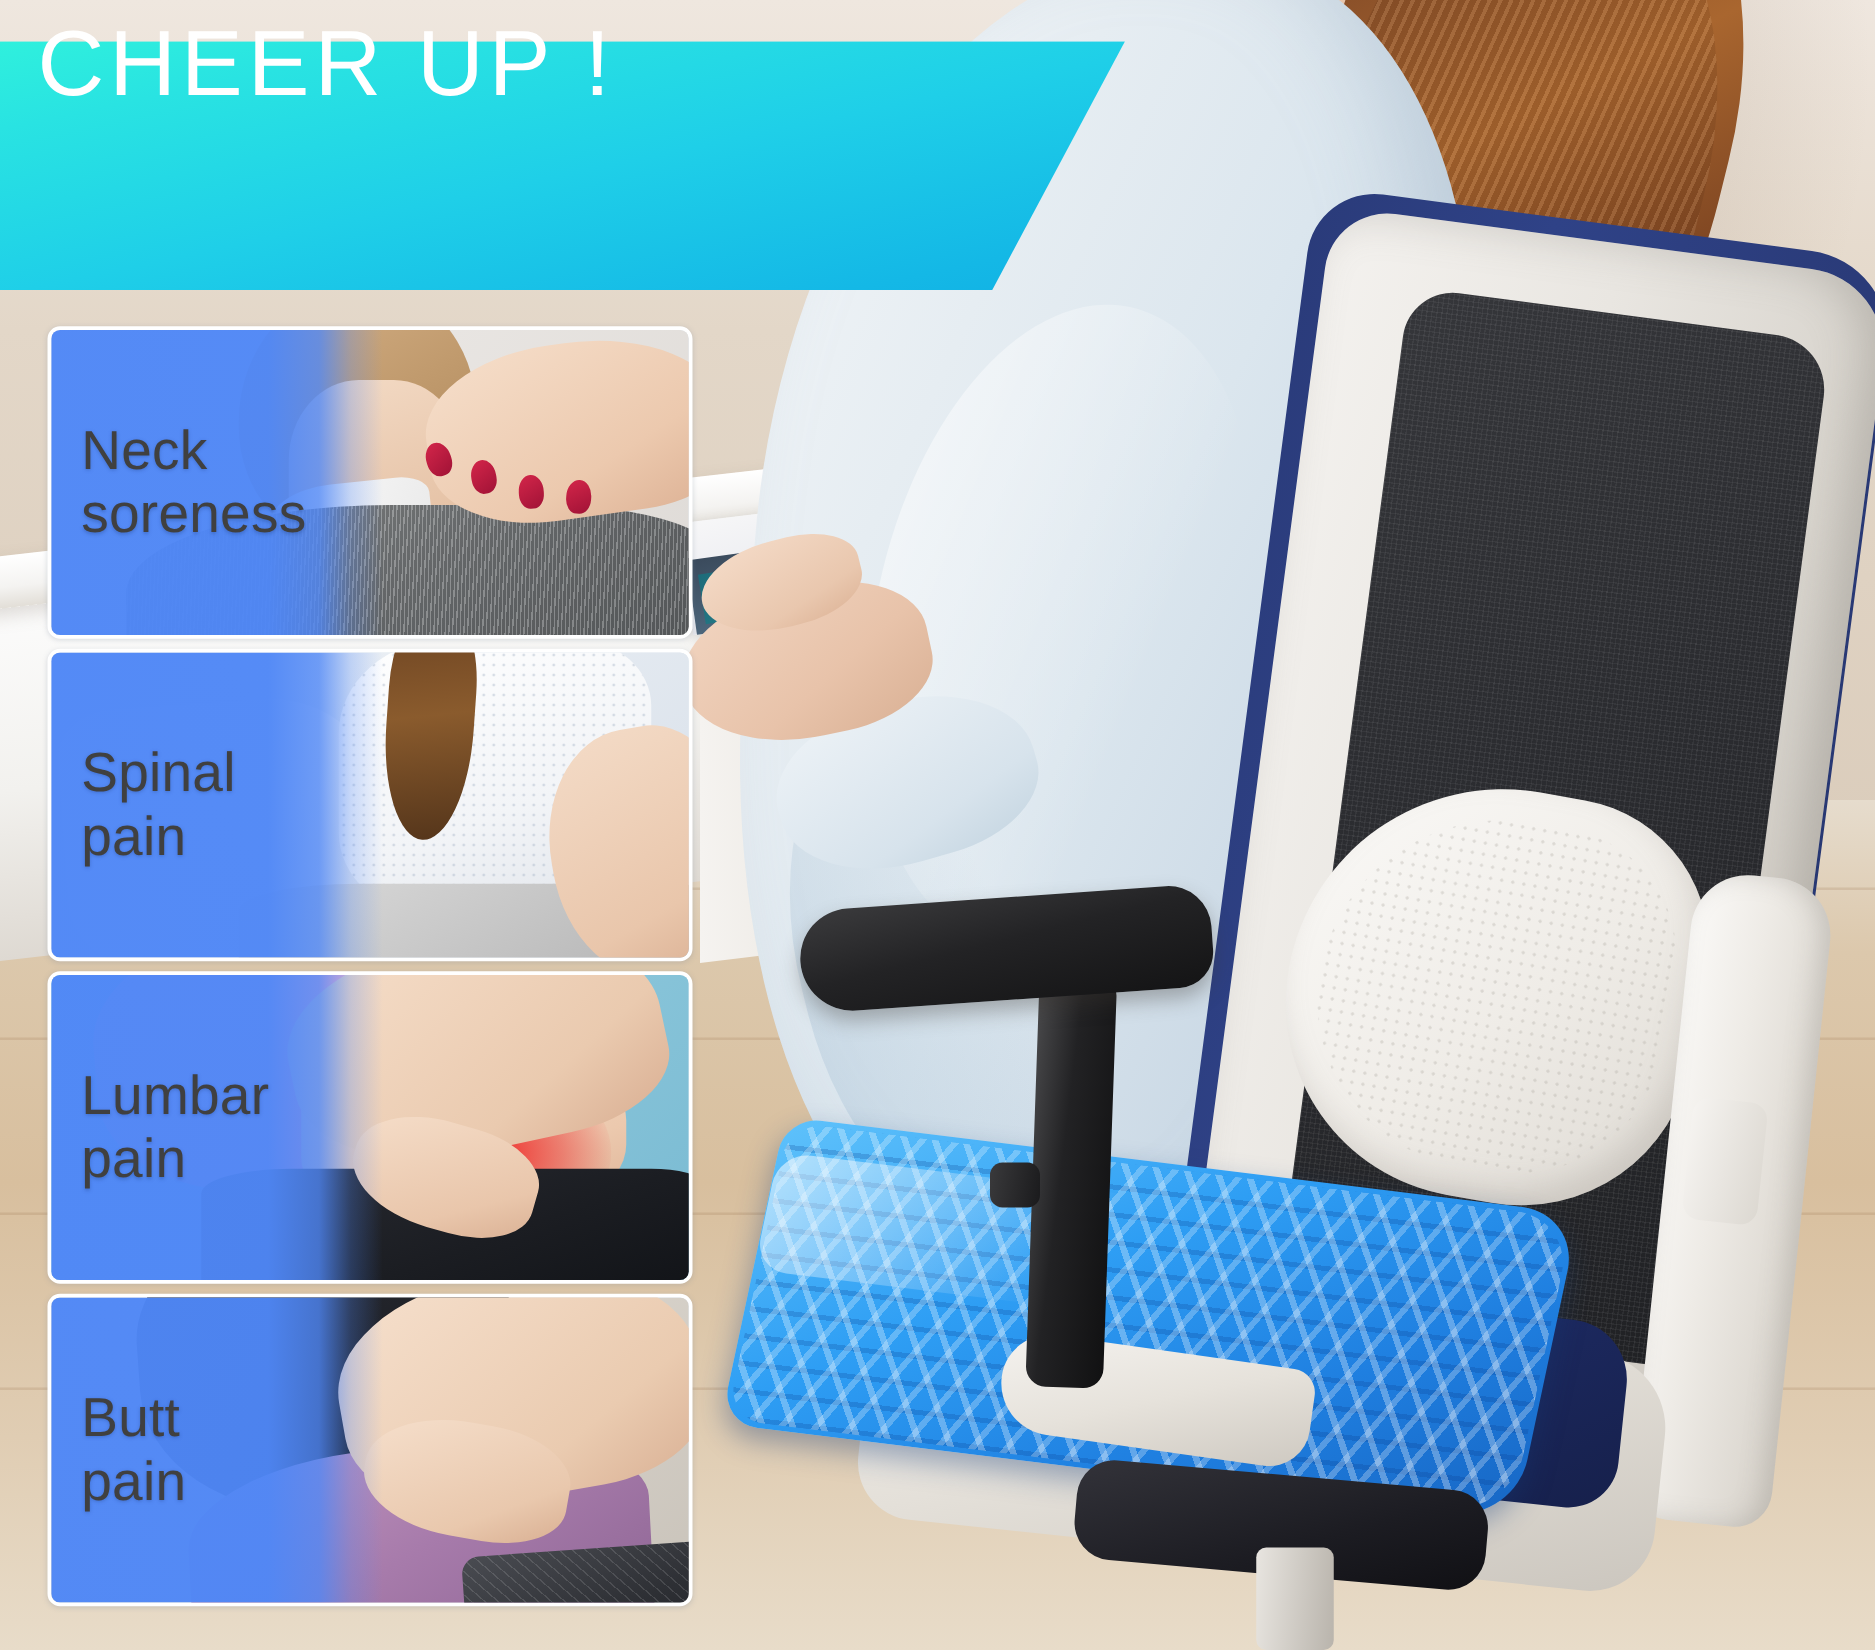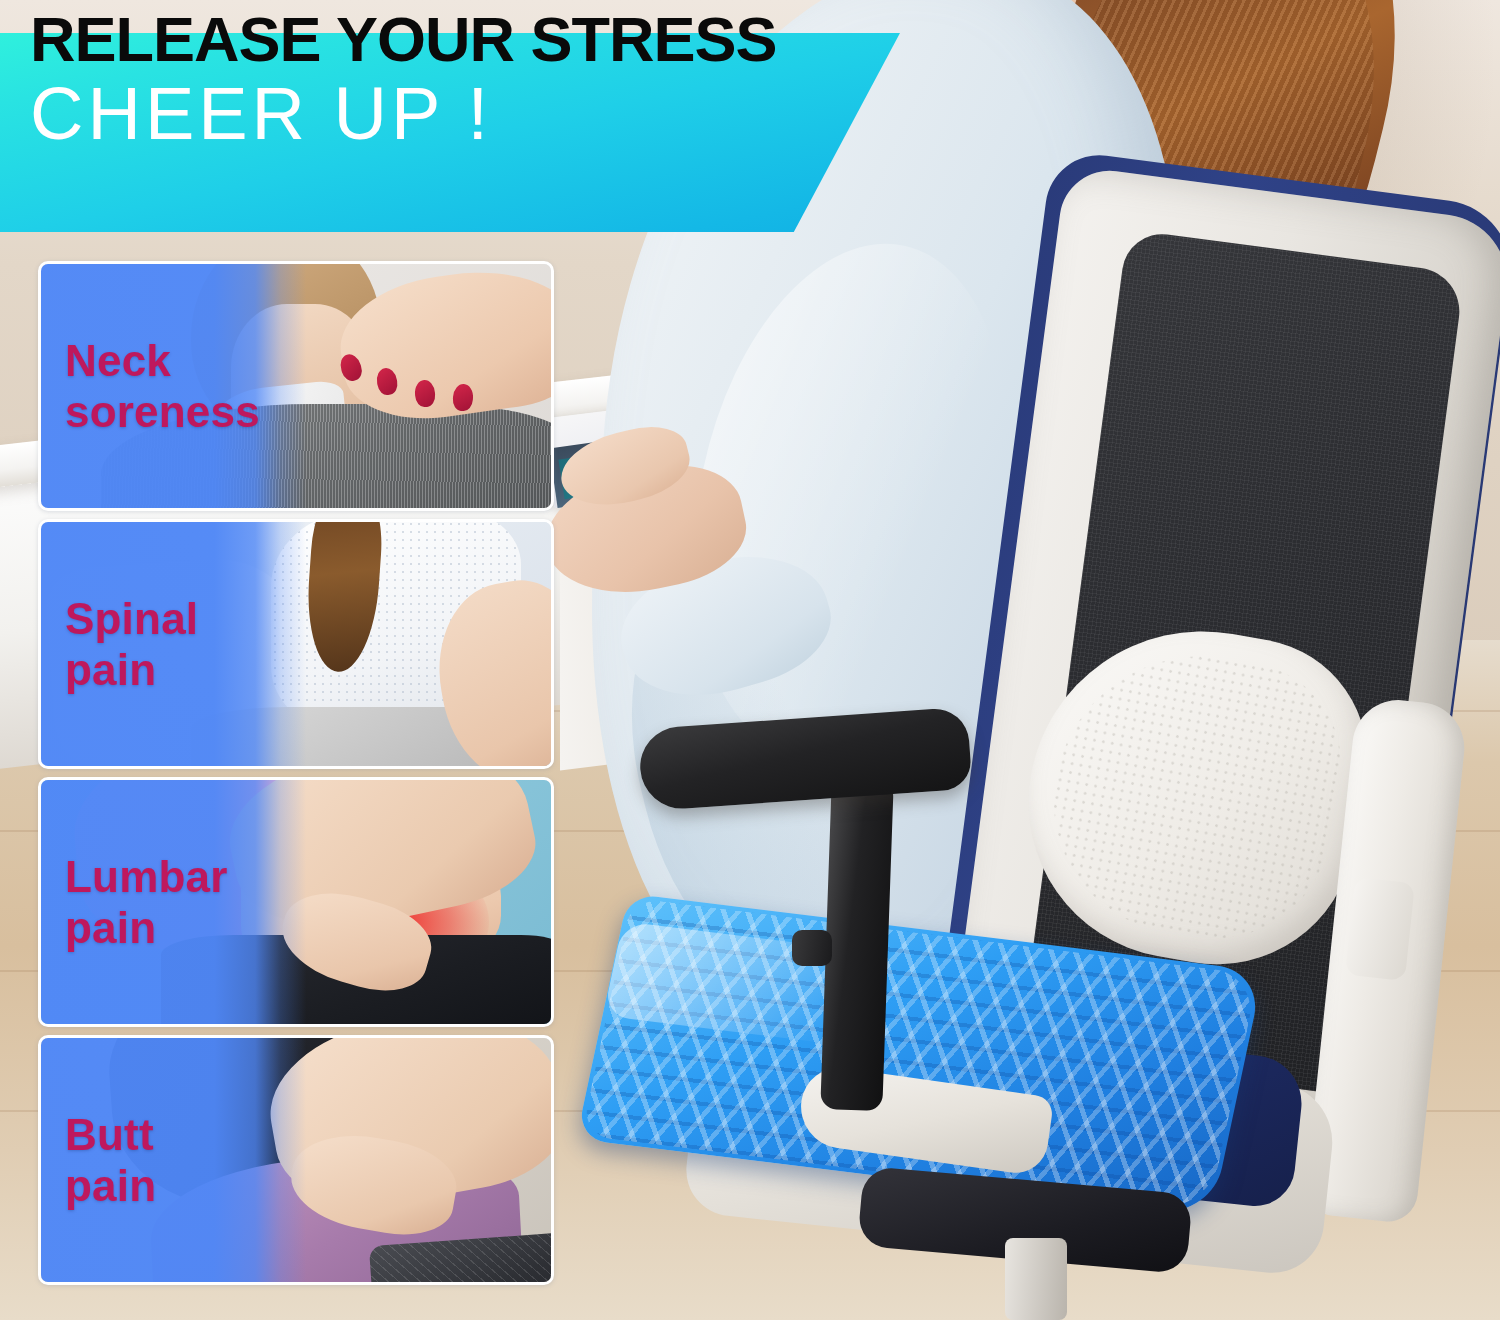--- a/index.html
+++ b/index.html
@@ -447,23 +447,23 @@
         rgba(79,135,246,.96) 34%,
         rgba(79,135,246,.80) 42%,
         rgba(79,135,246,.28) 47%,
         rgba(79,135,246,0) 52%);
   }
   .panel-label {
     position: absolute;
     left: 24px;
     top: 50%;
     transform: translateY(-50%);
-    color: #be185d;
+    color: #404040;
     font-size: 44px;
-    font-weight: bold;
+    font-weight: normal;
     line-height: 1.16;
     letter-spacing: .2px;
     text-shadow: 0 1px 3px rgba(30,60,130,.35);
     white-space: pre-line;
   }
 
   
   
   .p1 { background: linear-gradient(130deg,#f5f3f1 0%, #e9e6e3 40%, #dedad6 100%); }
   .p1-hair {
@@ -695,21 +695,20 @@
     <div class="chair-arm-post"></div>
     <div class="chair-arm-knob"></div>
     <div class="chair-arm-pad"></div>
 
     <div class="chair-mech"></div>
     <div class="chair-gas"></div>
   </div>
 
   <div class="banner"></div>
   <div class="banner-inner">
-    <div class="banner-line1">RELEASE YOUR STRESS</div>
     <div class="banner-line2">CHEER  UP !</div>
   </div>
 
   <div class="panel-grid">
 
     <div class="panel">
       <div class="panel-photo p1">
         <div class="p1-hair"></div>
         <div class="p1-neck"></div>
         <div class="p1-strap"></div>

